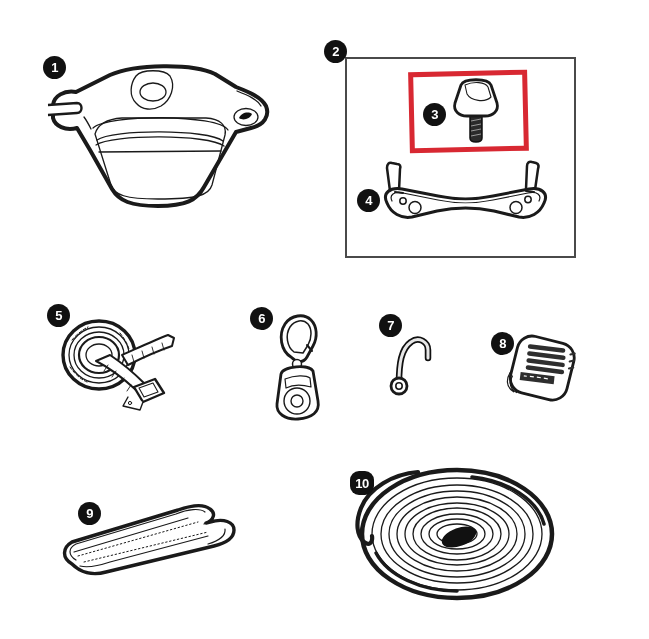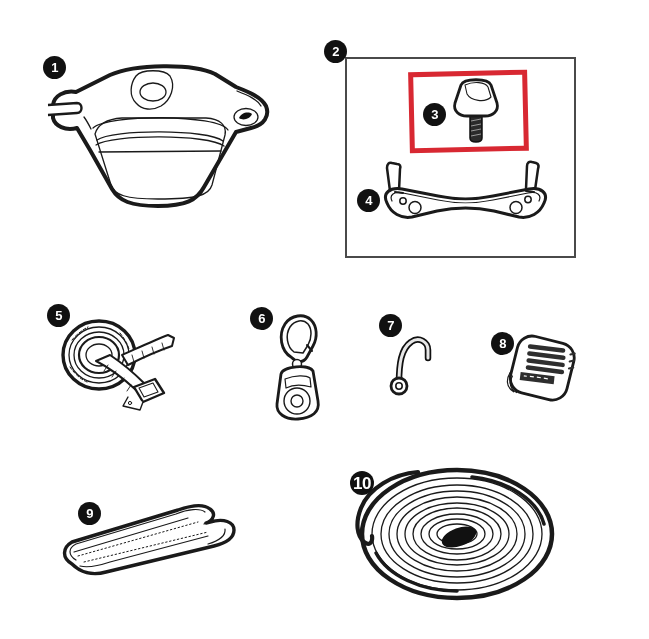--- a/index.html
+++ b/index.html
@@ -5,21 +5,21 @@
   html,body{margin:0;padding:0;background:#fff;}
   .canvas{
     position:relative;width:649px;height:639px;background:#fff;
     font-family:"Liberation Sans",sans-serif;overflow:hidden;
   }
   .badge{
     position:absolute;width:23px;height:23px;border-radius:50%;
     background:#111;color:#fff;display:flex;align-items:center;justify-content:center;
     font-weight:bold;font-size:13px;line-height:1;z-index:5;letter-spacing:-0.5px;
   }
-  .badge.two-digit{font-size:17px;width:24px;height:24px;}
+  .badge.two-digit{font-size:13px;width:24px;height:24px;border-radius:9px;}
   .parts-box{
     position:absolute;border:2px solid #4a4a4a;background:transparent;box-sizing:border-box;
   }
   .highlight-rect{
     position:absolute;border:5px solid #d82832;background:transparent;box-sizing:border-box;
     transform:rotate(-1.3deg);z-index:2;
   }
   svg{position:absolute;overflow:visible;z-index:3;}
   .stroke{stroke:#1a1a1a;fill:none;stroke-linecap:round;stroke-linejoin:round;}
   .fillw{fill:#ffffff;}

